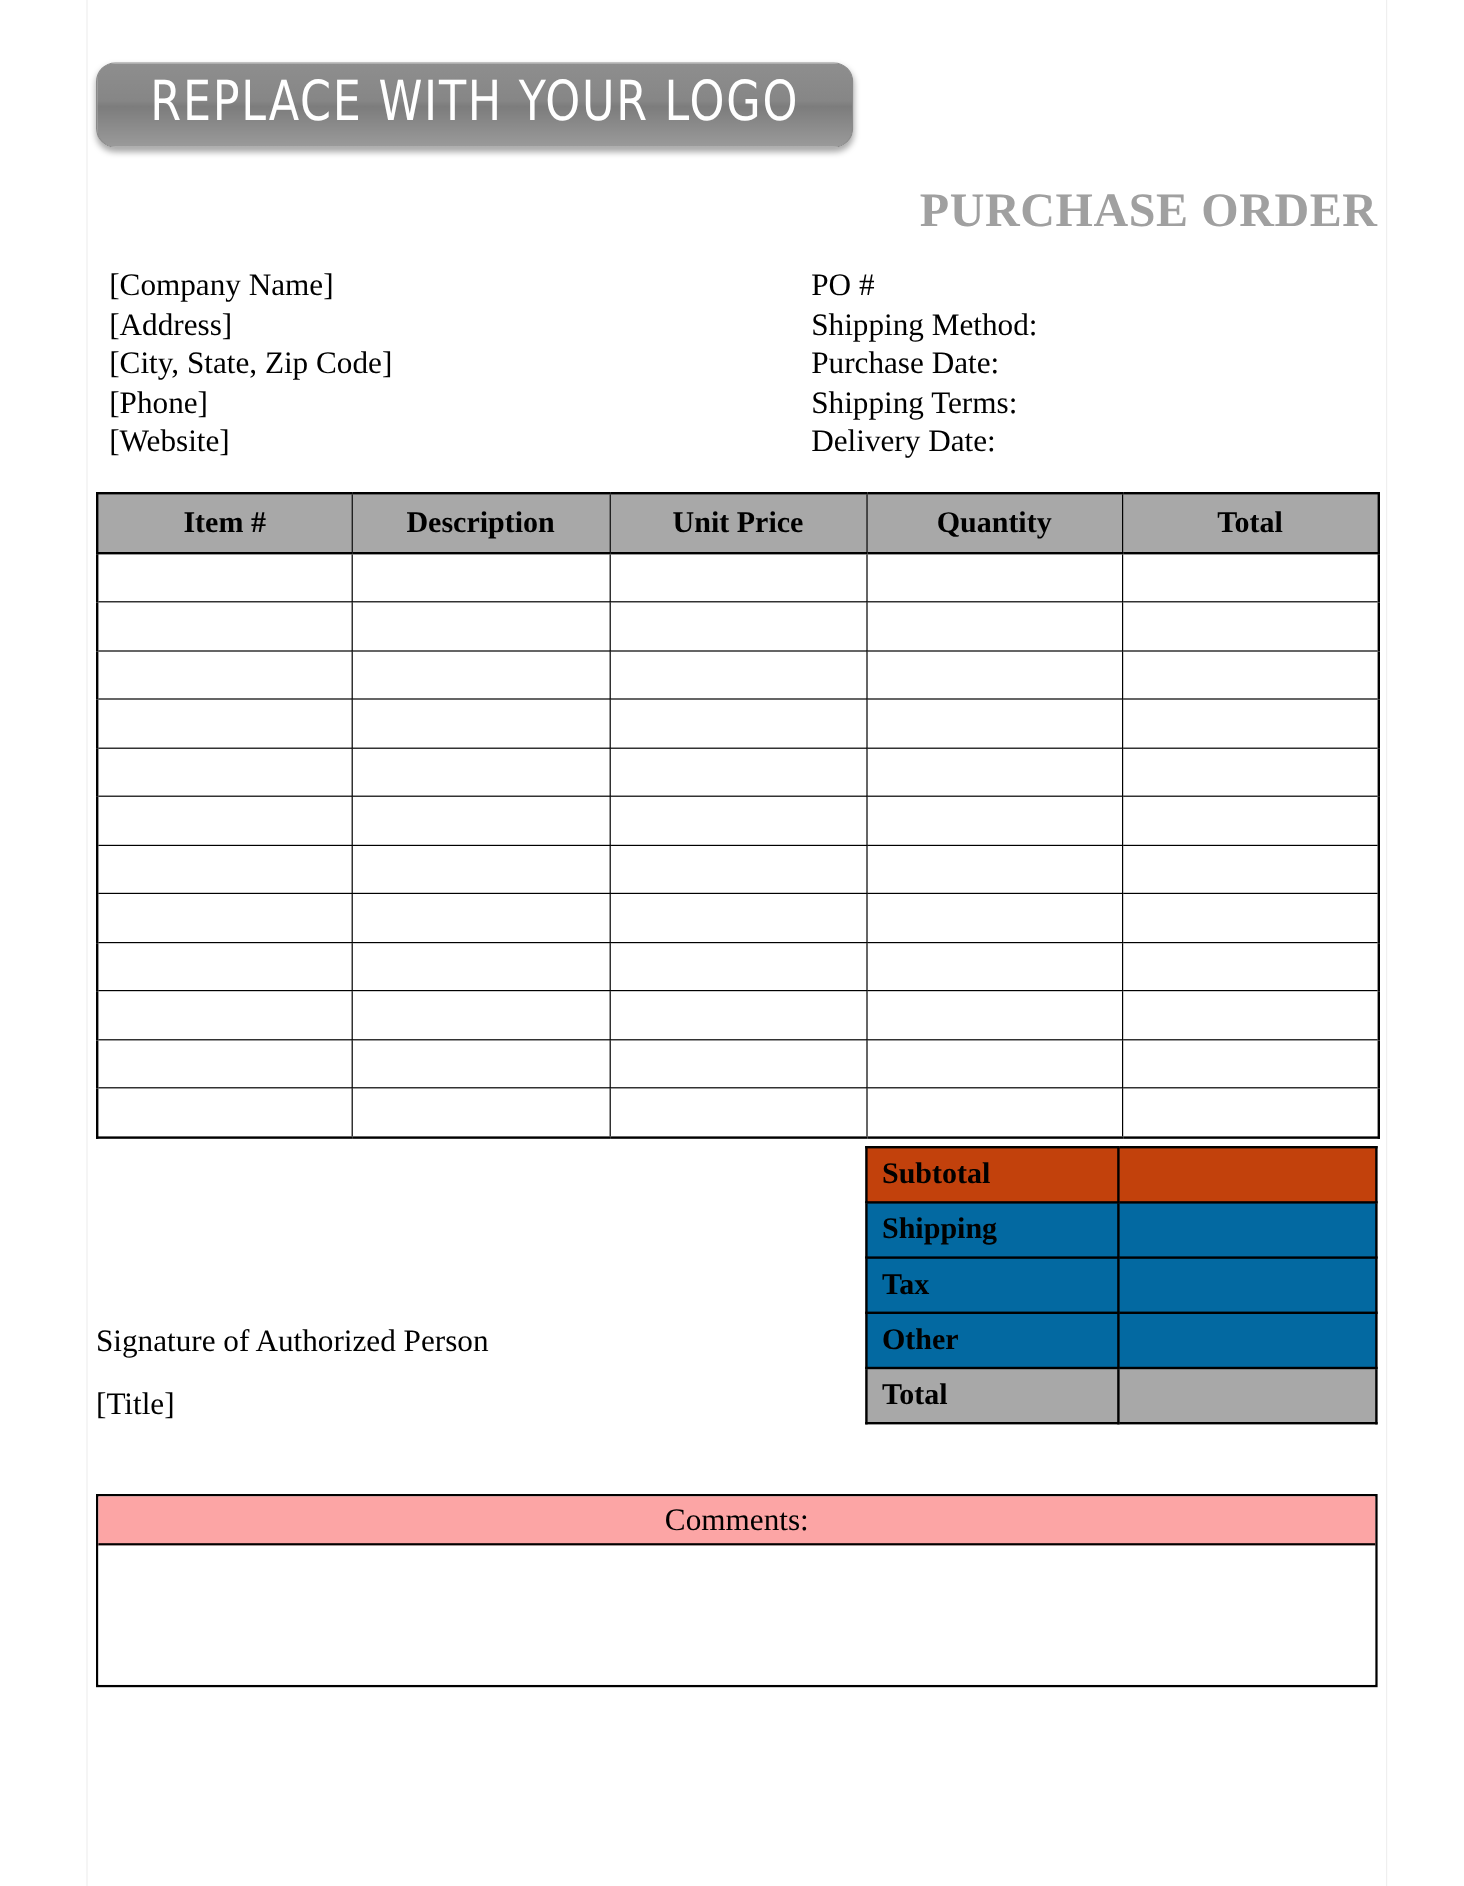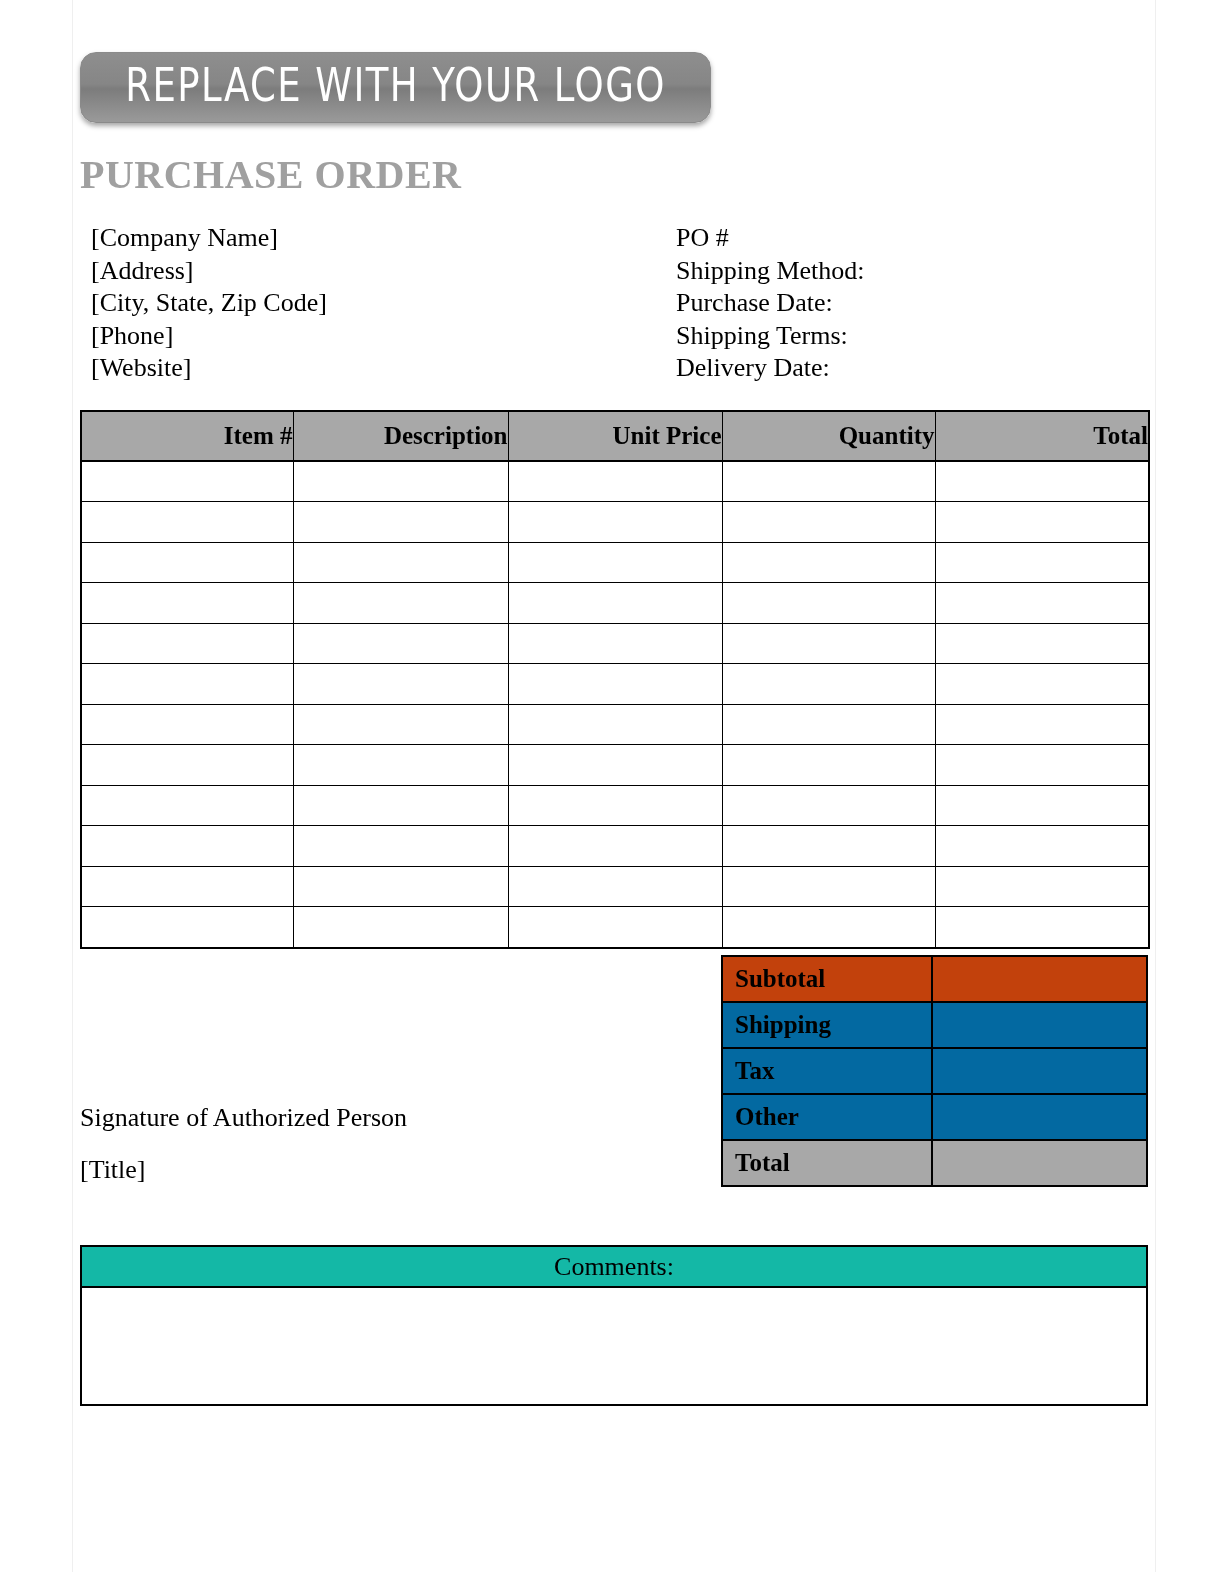--- a/index.html
+++ b/index.html
@@ -61,21 +61,21 @@
     line-height: 1;
     font-weight: 400;
     transform: scaleY(1.18) scaleX(0.95);
     display: block;
     transform-origin: center;
     white-space: nowrap;
   }
 
   
   .doc-title {
-    text-align: left;
+    text-align: right;
     color: #a0a0a0;
     font-weight: bold;
     font-size: 40px;
     letter-spacing: 0.5px;
     margin-top: 28px;
   }
 
   
   .meta {
     display: flex;
@@ -105,21 +105,21 @@
   table.items th,
   table.items td {
     border: 1px solid #000000;
     padding: 0;
   }
   table.items thead th {
     background: #a8a8a8;
     font-weight: bold;
     font-size: 25px;
     height: 48px;
-    text-align: right;
+    text-align: center;
     border-top: 2px solid #000;
     border-bottom: 2px solid #000;
   }
   table.items thead th:first-child { border-left: 2px solid #000; }
   table.items thead th:last-child  { border-right: 2px solid #000; }
   table.items tbody td {
     height: 39.5px;
     background: #ffffff;
   }
   table.items tbody td:first-child { border-left: 2px solid #000; }
@@ -172,21 +172,21 @@
   td.fill-white { background: #0369a1; }
 
   
   .comments {
     margin-top: 51px;
     width: 1068px;
     border: 2px solid #000;
     box-sizing: border-box;
   }
   .comments-head {
-    background: #14b8a6;
+    background: #fca5a5;
     text-align: center;
     font-size: 26px;
     height: 39px;
     line-height: 39px;
     border-bottom: 2px solid #000;
   }
   .comments-body {
     height: 116px;
     background: #ffffff;
   }

